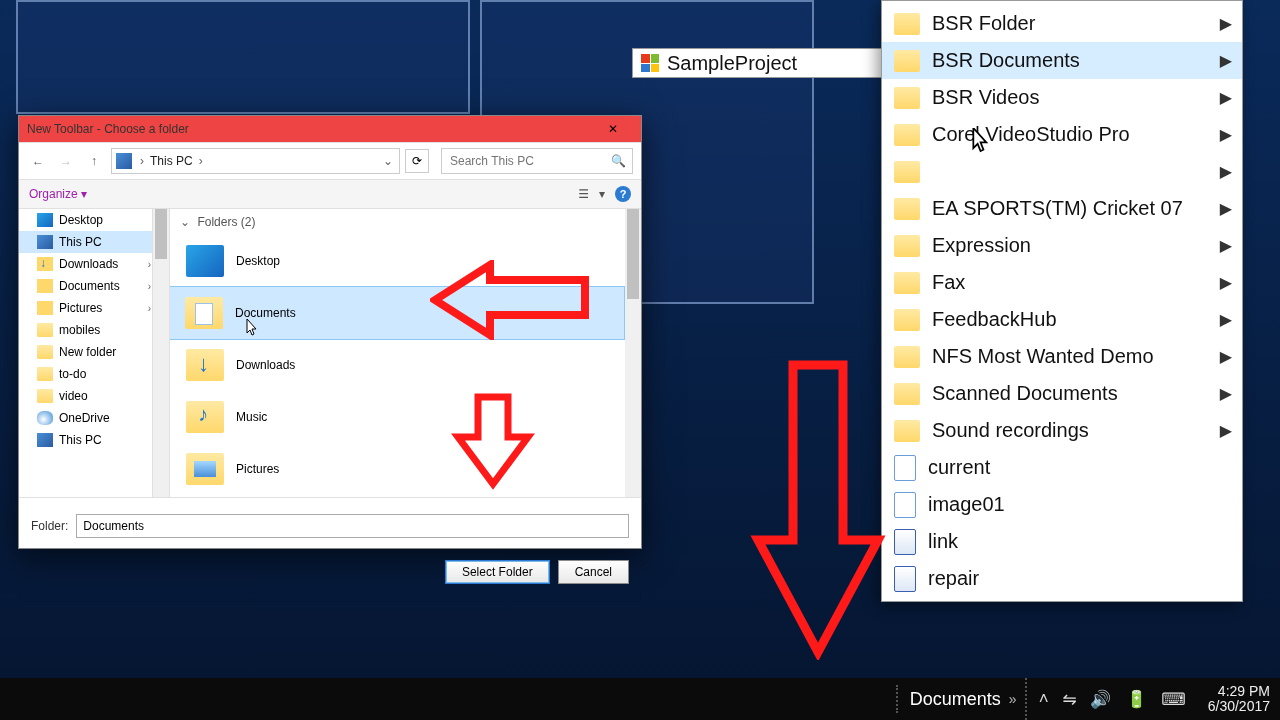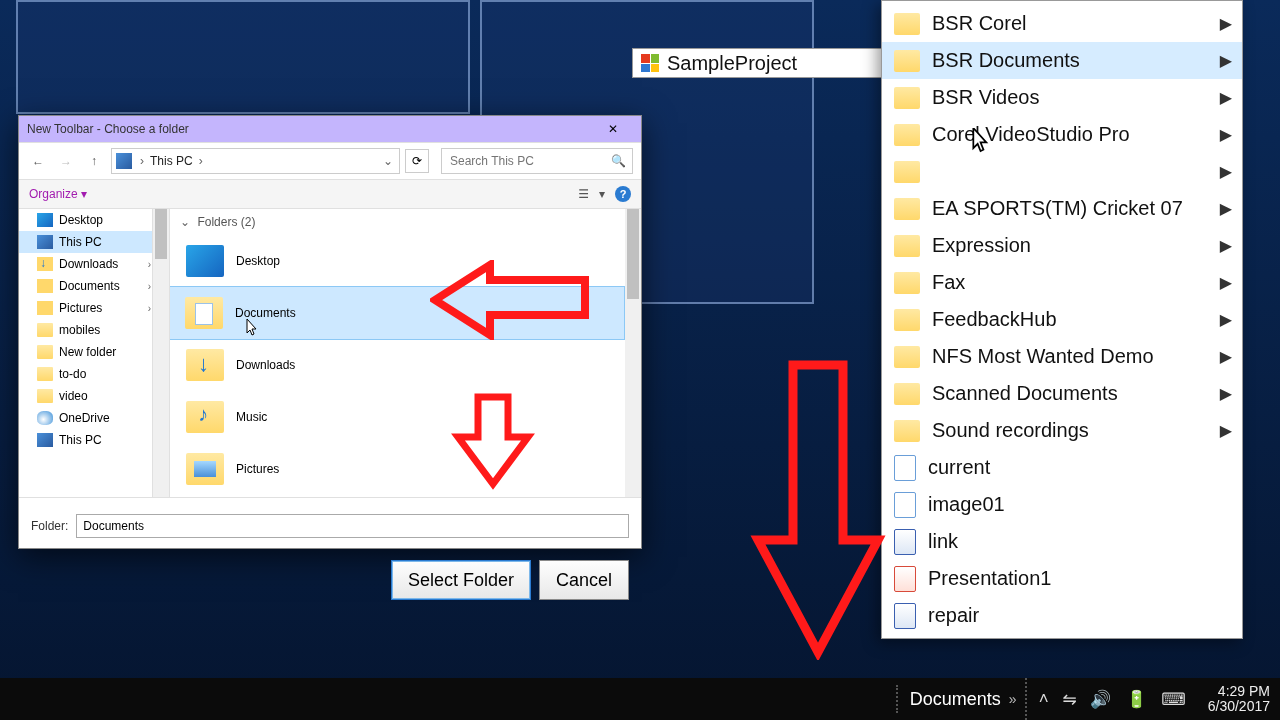--- a/index.html
+++ b/index.html
@@ -1,19 +1,19 @@
 <!DOCTYPE html>
 <html><head>
 <meta charset="utf-8">
 <style>
 html,body{margin:0;padding:0;width:1280px;height:720px;overflow:hidden;font-family:"Segoe UI",Tahoma,sans-serif;background:#001a3a}
 .desktop{position:relative;width:1280px;height:720px;background:linear-gradient(180deg,#0a2a5a 0%,#051530 100%)}
 .window-ghost{position:absolute;border:2px solid rgba(180,210,255,.5);background:rgba(30,60,120,.25)}
 .dialog{position:absolute;left:18px;top:115px;width:622px;height:432px;background:#fff;border:1px solid #888;box-shadow:0 8px 30px rgba(0,0,0,.6);font-size:12px;color:#000}
-.titlebar{display:flex;align-items:center;justify-content:space-between;height:26px;padding:0 8px;background:#c4b5fd;border-bottom:1px solid #e0e0e0}
+.titlebar{display:flex;align-items:center;justify-content:space-between;height:26px;padding:0 8px;background:#ef4444;border-bottom:1px solid #e0e0e0}
 .titlebar .title{font-size:12px;color:#333}
 .titlebar .close{width:40px;height:22px;display:flex;align-items:center;justify-content:center;cursor:pointer}
 .navrow{display:flex;align-items:center;height:32px;padding:2px 8px;gap:6px;border-bottom:1px solid #e0e0e0}
 .navbtn{width:22px;height:22px;display:flex;align-items:center;justify-content:center;color:#555;cursor:pointer}
 .addrbar{flex:1;display:flex;align-items:center;height:24px;border:1px solid #ccc;background:#fff;padding:0 4px;position:relative}
 .addrbar .pcicon{width:16px;height:16px;background:linear-gradient(135deg,#4a90d9,#2a5ba0);margin-right:6px}
 .addrbar .crumb{padding:0 4px;color:#222}
 .addrbar .chev{color:#666;padding:0 2px}
 .refresh{width:22px;height:22px;display:flex;align-items:center;justify-content:center;border:1px solid #ccc;margin-left:-1px}
 .searchbox{width:178px;height:24px;border:1px solid #ccc;display:flex;align-items:center;padding:0 6px;position:relative;margin-left:6px}
@@ -50,21 +50,21 @@
 .fitem .bigico.desktop{background:linear-gradient(135deg,#29a5e8,#1565c0)}
 .fitem .bigico.doc::after{content:"";position:absolute;left:10px;top:6px;width:16px;height:20px;background:#fff;border:1px solid #9bc2e8}
 .fitem .bigico.dl::after{content:"↓";position:absolute;color:#2076d1;font-weight:bold;font-size:22px;left:12px;top:2px}
 .fitem .bigico.music::after{content:"♪";position:absolute;color:#2076d1;font-size:20px;left:12px;top:2px}
 .fitem .bigico.pic::after{content:"";position:absolute;left:8px;top:8px;width:22px;height:16px;background:linear-gradient(180deg,#a5d8ff,#4a90d9)}
 .cursor1{position:absolute;width:14px;height:18px;pointer-events:none}
 .footer{border-top:1px solid #e0e0e0;padding:16px 12px;display:flex;align-items:center;gap:8px}
 .footer label{color:#333}
 .footer input{flex:1;height:22px;border:1px solid #aaa;padding:0 6px;font-size:12px}
 .btnrow{display:flex;justify-content:flex-end;gap:8px;padding:6px 12px 10px}
-.btn{height:40px;padding:0 16px;border:1px solid #8a8a8a;background:linear-gradient(#fefefe,#e8e8e8);font-size:18px;cursor:pointer}
+.btn{height:24px;padding:0 16px;border:1px solid #8a8a8a;background:linear-gradient(#fefefe,#e8e8e8);font-size:12px;cursor:pointer}
 .btn.primary{border:1px solid #2a7bd1;box-shadow:0 0 0 1px #7db8ea inset}
 .flyout{position:absolute;left:632px;top:48px;width:248px;height:28px;background:#fff;border:1px solid #999;display:flex;align-items:center;gap:8px;padding:0 8px}
 .flyout .winico{width:18px;height:18px;display:grid;grid-template-columns:1fr 1fr;grid-template-rows:1fr 1fr;gap:1px}
 .flyout .winico div:nth-child(1){background:#e53a1e}
 .flyout .winico div:nth-child(2){background:#7fbb2f}
 .flyout .winico div:nth-child(3){background:#2f78d1}
 .flyout .winico div:nth-child(4){background:#ffc20e}
 .menu{position:absolute;right:37px;top:0;width:360px;background:#fff;border:1px solid #999;box-shadow:-4px 4px 14px rgba(0,0,0,.4);font-size:20px;color:#111;padding:4px 0}
 .menu-item{display:flex;align-items:center;height:37px;padding:0 12px;gap:12px;cursor:pointer;position:relative}
 .menu-item.hl{background:#d6ecff}
@@ -240,21 +240,21 @@
         <div></div>
         <div></div>
       </div>
     <span style="font-size:20px;color:#111">SampleProject</span>
   </div>
 
   <div class="menu">
     <div id="menu-items">
         <div class="menu-item">
           <div class="mico"></div>
-          <span>BSR Corel</span>
+          <span>BSR Folder</span>
           <span class="sub">▶</span>
         </div>
         <div class="menu-item hl">
           <div class="mico"></div>
           <span>BSR Documents</span>
           <span class="sub">▶</span>
         </div>
         <div class="menu-item">
           <div class="mico"></div>
           <span>BSR Videos</span>
@@ -308,24 +308,20 @@
           <div class="mico file "></div>
           <span>current</span>
         </div>
         <div class="menu-item">
           <div class="mico file "></div>
           <span>image01</span>
         </div>
         <div class="menu-item">
           <div class="mico file word"></div>
           <span>link</span>
-        </div>
-        <div class="menu-item">
-          <div class="mico file red"></div>
-          <span>Presentation1</span>
         </div>
         <div class="menu-item">
           <div class="mico file word"></div>
           <span>repair</span>
         </div>
       </div>
   </div>
 
   <svg class="cursor2" style="left:972px;top:128px;width:20px;height:26px" viewBox="0 0 12 18">
       <path d="M0 0 L0 14 L3 11 L5 16 L7 15 L5 10 L9 10 Z" fill="#fff" stroke="#000" stroke-width="1.2"></path>

